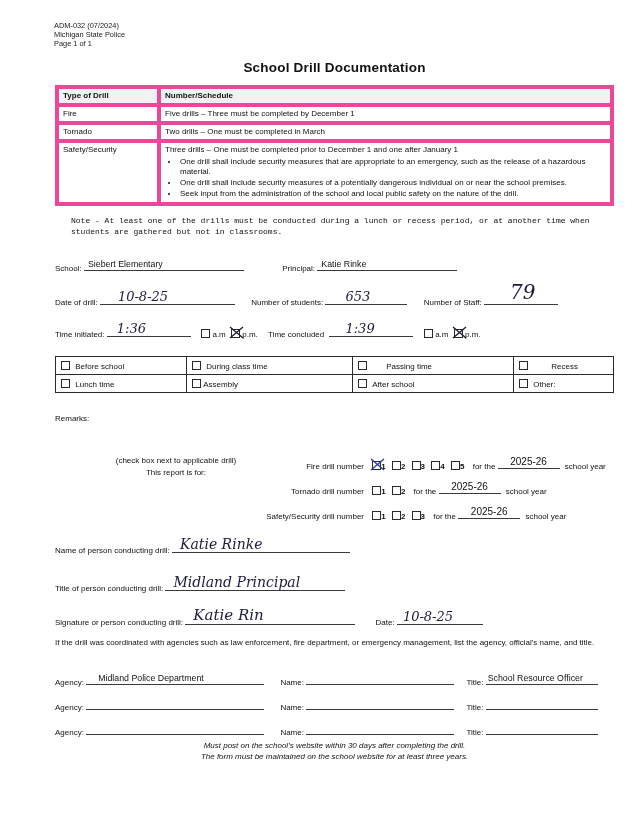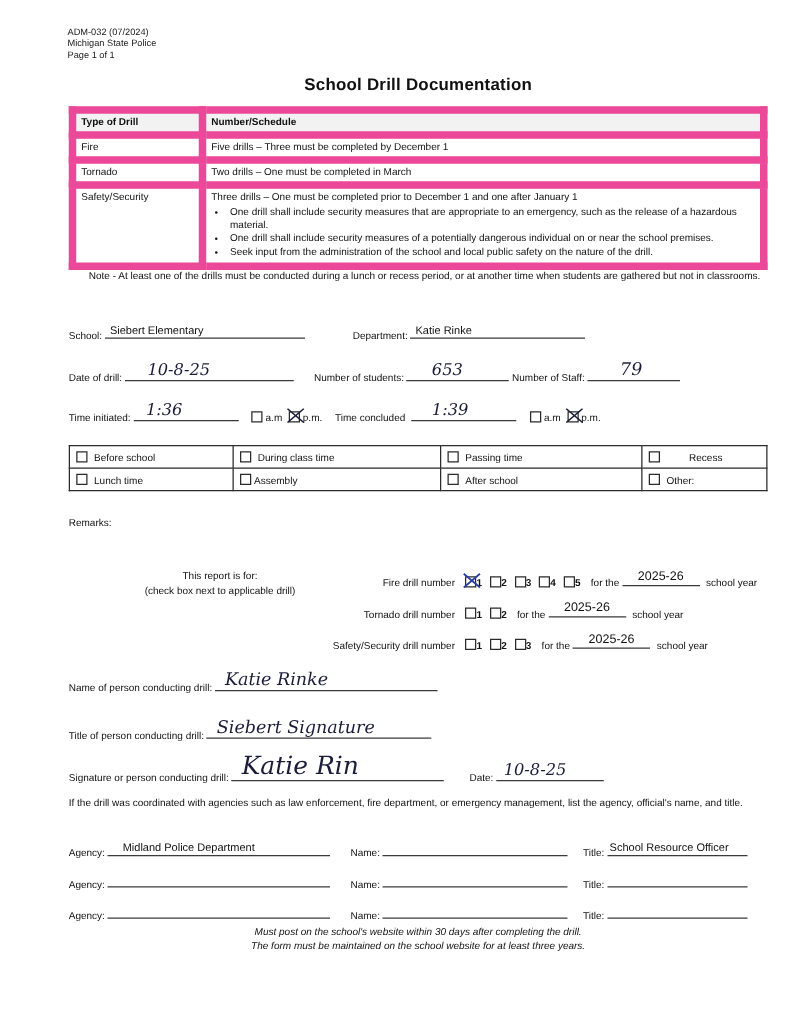--- a/index.html
+++ b/index.html
@@ -9,27 +9,27 @@
     color:#111;overflow:hidden;position:relative;
   }
   .page{position:absolute;left:16px;top:0;width:637px;height:823px;padding:0;}
   
   .hdr{position:absolute;left:38px;top:22px;font-size:7.4px;line-height:8.8px;color:#1a1a1a;}
   .title{position:absolute;left:0;top:60px;width:637px;text-align:center;
          font-size:13.5px;font-weight:bold;letter-spacing:.2px;}
   
   .tbl{position:absolute;left:39px;top:85px;width:559px;border-collapse:collapse;
        font-size:8px;line-height:10px;}
-  .tbl td{border:6px solid #ec4899;padding:2px 4px;vertical-align:top;}
+  .tbl td{border:4px solid #ec4899;padding:2px 4px;vertical-align:top;}
   .tbl .c1{width:90px;}
   .tbl .hd{font-weight:bold;background:#f2f2f2;}
   .tbl ul{margin:2px 0 1px 0;padding-left:14px;}
   .tbl li{margin:0 0 1px 0;padding-left:1px;}
   
-  .note{position:absolute;left:55px;top:216px;width:540px;font-size:8px;line-height:10.6px;}
+  .note{position:absolute;left:55px;top:216px;width:540px;font-size:8px;line-height:10.6px;font-family:Liberation Mono, monospace;}
   
   .row{position:absolute;left:0;width:637px;font-size:8px;}
   .lbl{display:inline-block;vertical-align:baseline;font-size:8px;color:#111;}
   .fill{display:inline-block;vertical-align:baseline;border-bottom:1px solid #3a3a3a;
         height:12px;position:relative;}
   .typed{position:absolute;left:4px;bottom:1px;font-size:8.8px;white-space:nowrap;color:#111;}
   .hand{position:absolute;font-family:"DejaVu Serif", serif;font-style:italic;
         color:#1b1b3a;white-space:nowrap;}
   
   .cb{display:inline-block;width:7px;height:7px;border:1px solid #2b2b2b;
@@ -91,38 +91,38 @@
   </tbody>
     </table>
 
   <div class="note">Note - At least one of the drills must be conducted during a lunch or recess period, or at another time when students are gathered but not in classrooms.</div>
 
   <div class="row" style="top:258px;left:39px;">
     <span class="lbl">School:</span>
     <span class="fill" style="width:160px;">
       <span class="typed">Siebert Elementary</span>
     </span>
-    <span class="lbl" style="margin-left:36px;">Department:</span>
+    <span class="lbl" style="margin-left:36px;">Principal:</span>
     <span class="fill" style="width:140px;">
       <span class="typed">Katie Rinke</span>
     </span>
   </div>
 
   <div class="row" style="top:292px;left:39px;">
     <span class="lbl">Date of drill:</span>
     <span class="fill" style="width:135px;">
       <span class="hand" style="left:18px;bottom:0px;font-size:13px;">10-8-25</span>
     </span>
     <span class="lbl" style="margin-left:14px;">Number of students:</span>
     <span class="fill" style="width:82px;">
       <span class="hand" style="left:20px;bottom:0px;font-size:13px;">653</span>
     </span>
-    <span class="lbl" style="text-align:right;">Number of Staff:</span>
+    <span class="lbl" style="margin-left:14px;text-align:right;">Number of Staff:</span>
     <span class="fill" style="width:74px;">
-      <span class="hand" style="left:26px;bottom:0px;font-size:14px;text-align:right;">79</span>
+      <span class="hand" style="left:26px;bottom:0px;font-size:20px;text-align:right;">79</span>
     </span>
   </div>
 
   <div class="row" style="top:324px;left:39px;">
     <span class="lbl">Time initiated:</span>
     <span class="fill" style="width:84px;">
       <span class="hand" style="left:10px;bottom:0px;font-size:13px;">1:36</span>
     </span>
     <span style="display:inline-block;width:6px;"></span>
     <span class="cb"></span>
@@ -152,21 +152,21 @@
     <tbody>
     <tr>
       <td style="width:120px;">
         <span class="cb"></span>
         <span class="lbl" style="margin-left:3px;">Before school</span></td>
       <td style="width:155px;">
         <span class="cb"></span>
         <span class="lbl" style="margin-left:3px;">During class time</span></td>
       <td style="width:150px;">
         <span class="cb"></span>
-        <span class="lbl" style="margin-left:3px;">Passing time</span></td>
+        <span class="lbl" style="margin-left:17px;">Passing time</span></td>
       <td>
         <span class="cb"></span>
         <span class="lbl" style="margin-left:21px;">Recess</span></td>
     </tr>
     <tr>
       <td>
         <span class="cb"></span>
         <span class="lbl" style="margin-left:3px;">Lunch time</span></td>
       <td>
         <span class="cb"></span>
@@ -180,22 +180,22 @@
     </tr>
   </tbody>
     </table>
 
   <div class="row" style="top:414px;left:39px;">
     <span class="lbl">Remarks:</span>
     <span></span>
   </div>
 
   <div style="position:absolute;left:60px;top:455px;width:200px;text-align:center;font-size:8px;line-height:12px;">
+    <div>(check box next to applicable drill)</div>
     <div>This report is for:</div>
-    <div>(check box next to applicable drill)</div>
   </div>
 
   <div class="dn" style="left:200px;top:456px;">
     <span class="dnlabel" style="width:148px;">Fire drill number</span>
     <span class="cb" style="margin-left:6px;">
       <svg class="xmark" viewBox="0 0 15 15">
         <path d="M1 2 L14 13 M14 2 L1 13" stroke="#2b3fa0" stroke-width="1.4" fill="none"></path>
       </svg>
     </span><span class="lbl" style="font-weight:bold;">1</span>
     <span class="cb" style="margin-left:4px;"></span><span class="lbl" style="font-weight:bold;">2</span>
@@ -235,28 +235,28 @@
   <div class="row" style="top:540px;left:39px;">
     <span class="lbl">Name of person conducting drill:</span>
     <span class="fill" style="width:178px;">
       <span class="hand" style="left:8px;bottom:0px;font-size:14px;">Katie Rinke</span>
     </span>
   </div>
 
   <div class="row" style="top:578px;left:39px;">
     <span class="lbl">Title of person conducting drill:</span>
     <span class="fill" style="width:180px;">
-      <span class="hand" style="left:8px;bottom:0px;font-size:14px;">Siebert Signature</span>
+      <span class="hand" style="left:8px;bottom:0px;font-size:14px;">Midland Principal</span>
     </span>
   </div>
 
   <div class="row" style="top:612px;left:39px;">
     <span class="lbl">Signature or person conducting drill:</span>
     <span class="fill" style="width:170px;">
-      <span class="hand" style="left:8px;bottom:0px;font-size:20px;">Katie Rin</span>
+      <span class="hand" style="left:8px;bottom:0px;font-size:15px;">Katie Rin</span>
     </span>
     <span class="lbl" style="margin-left:18px;">Date:</span>
     <span class="fill" style="width:86px;">
       <span class="hand" style="left:6px;bottom:0px;font-size:13px;">10-8-25</span>
     </span>
   </div>
 
   <div class="agencynote">If the drill was coordinated with agencies such as law enforcement, fire department, or emergency management, list the agency, official's name, and title.</div>
 
   <div class="row" style="top:672px;left:39px;">

